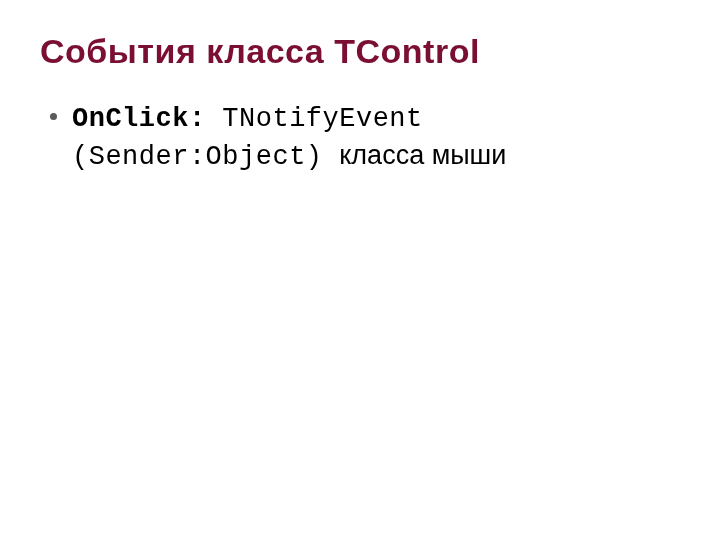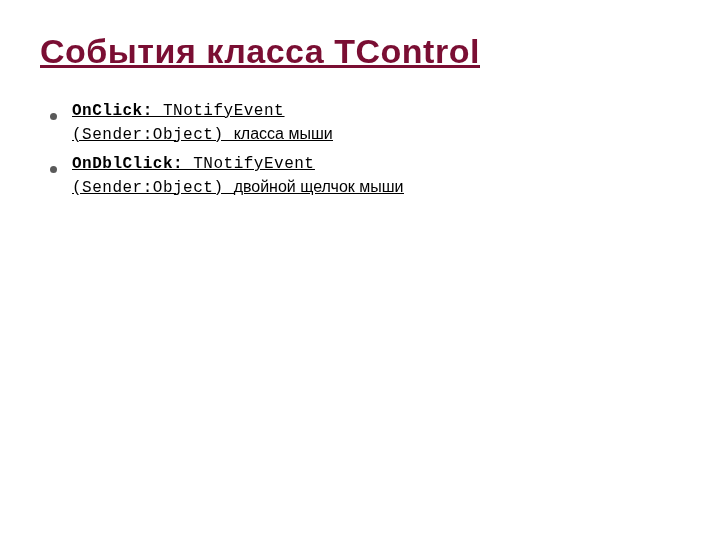--- a/index.html
+++ b/index.html
@@ -1,19 +1,18 @@
 <!DOCTYPE html>
 <html><head>
   <meta charset="utf-8">
   <style>
     * {
       margin: 0;
       padding: 0;
       box-sizing: border-box;
-      text-decoration: underline;
     }
     body {
       width: 720px;
       height: 540px;
       background: #ffffff;
       font-family: Arial, Helvetica, sans-serif;
       padding: 32px 40px;
       position: relative;
     }
     .title {
@@ -23,21 +22,21 @@
       margin-bottom: 28px;
       letter-spacing: 0.5px;
     }
     ul.content-list {
       list-style: none;
       padding-left: 4px;
     }
     ul.content-list li {
       position: relative;
       padding-left: 28px;
-      font-size: 16px;
+      font-size: 27px;
       line-height: 1.35;
       color: #000000;
       margin-bottom: 6px;
     }
     ul.content-list li::before {
       content: "";
       position: absolute;
       left: 6px;
       top: 14px;
       width: 7px;
@@ -63,17 +62,13 @@
 </head>
 <body>
 
 <h1 class="title">События класса TControl</h1>
 
 <ul class="content-list">
   <li>
     <span class="mono bold">OnClick</span><span class="mono bold">:&nbsp;</span><span class="mono">TNotifyEvent</span><br>
     <span class="mono signature">(Sender:Object) </span><span class="desc">класса мыши</span>
   </li>
-  <li>
-    <span class="mono bold">OnDblClick</span><span class="mono bold">:&nbsp;</span><span class="mono">TNotifyEvent</span><br>
-    <span class="mono signature">(Sender:Object) </span><span class="desc">двойной щелчок мыши</span>
-  </li>
 </ul>
 
 </body></html>

